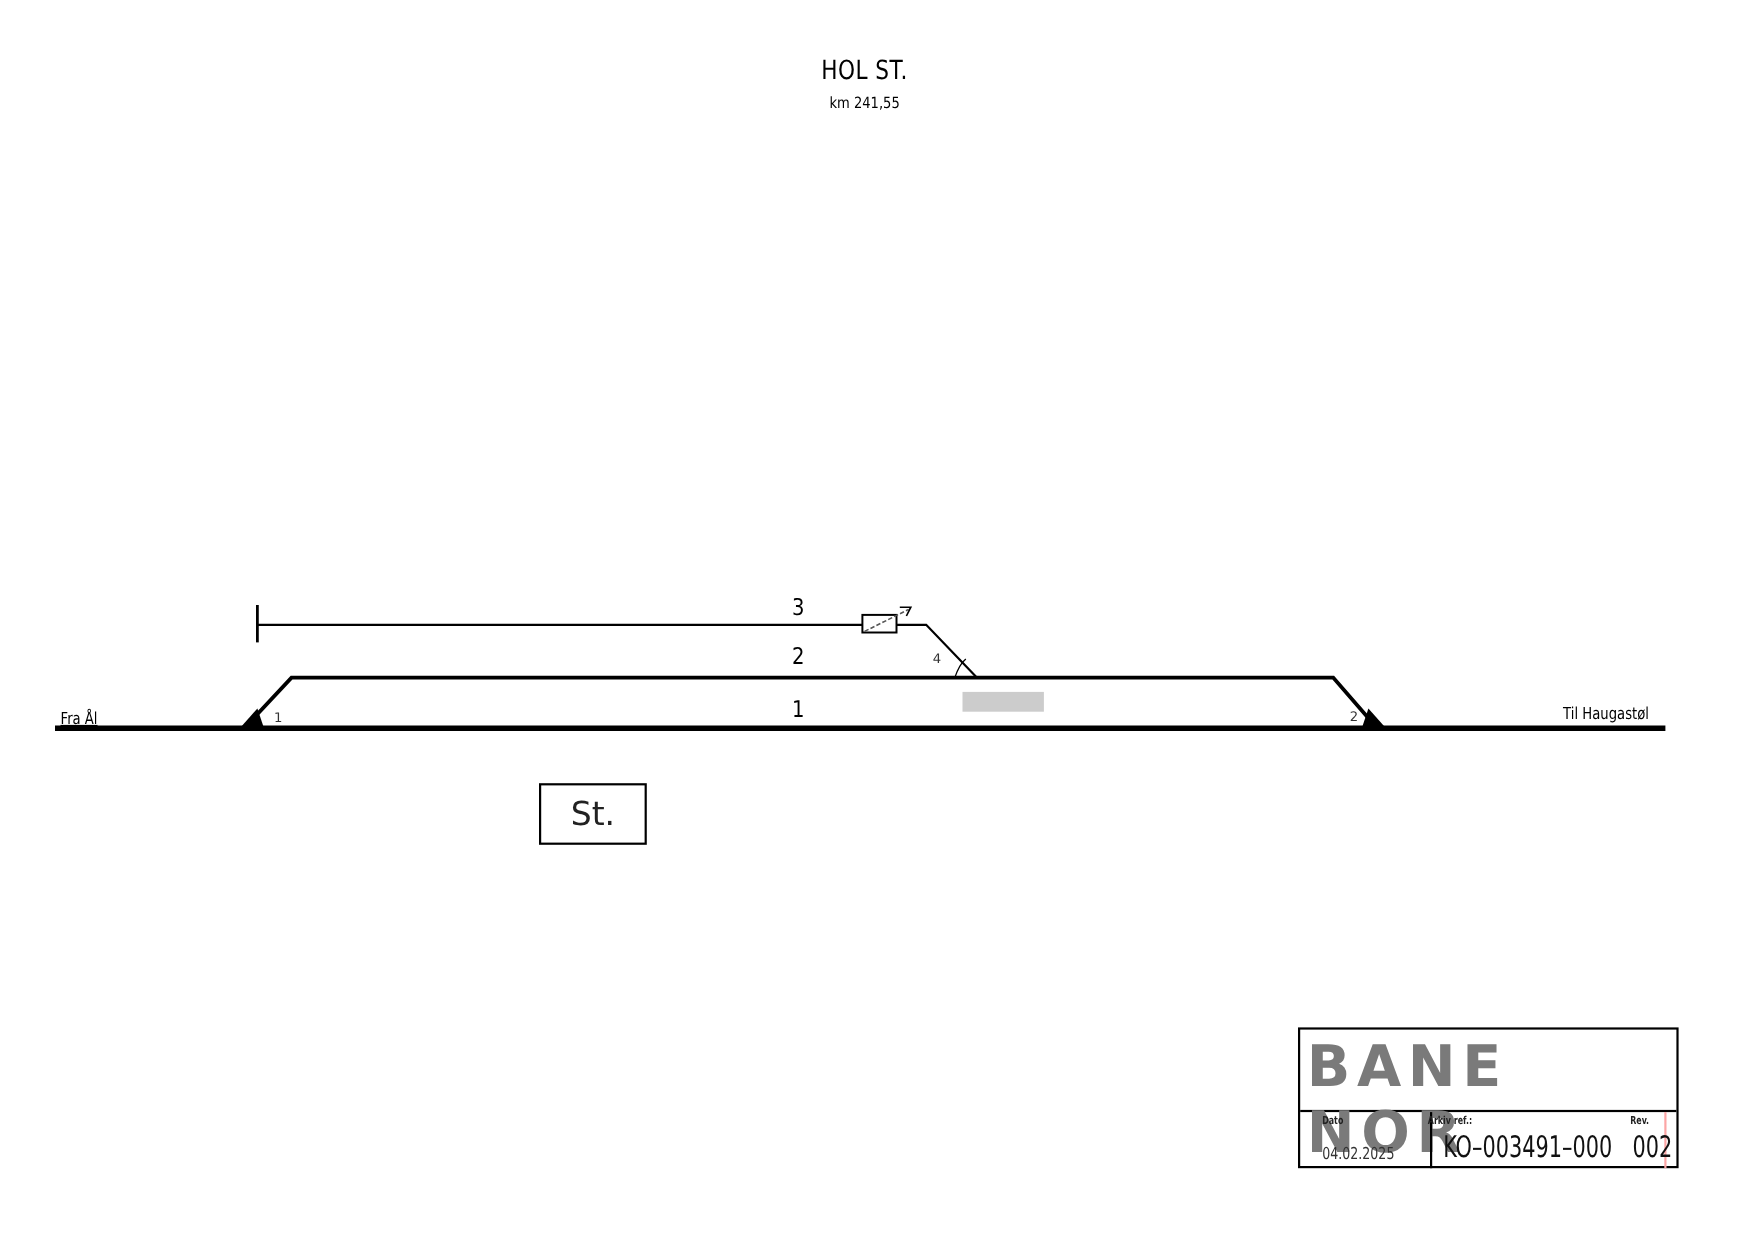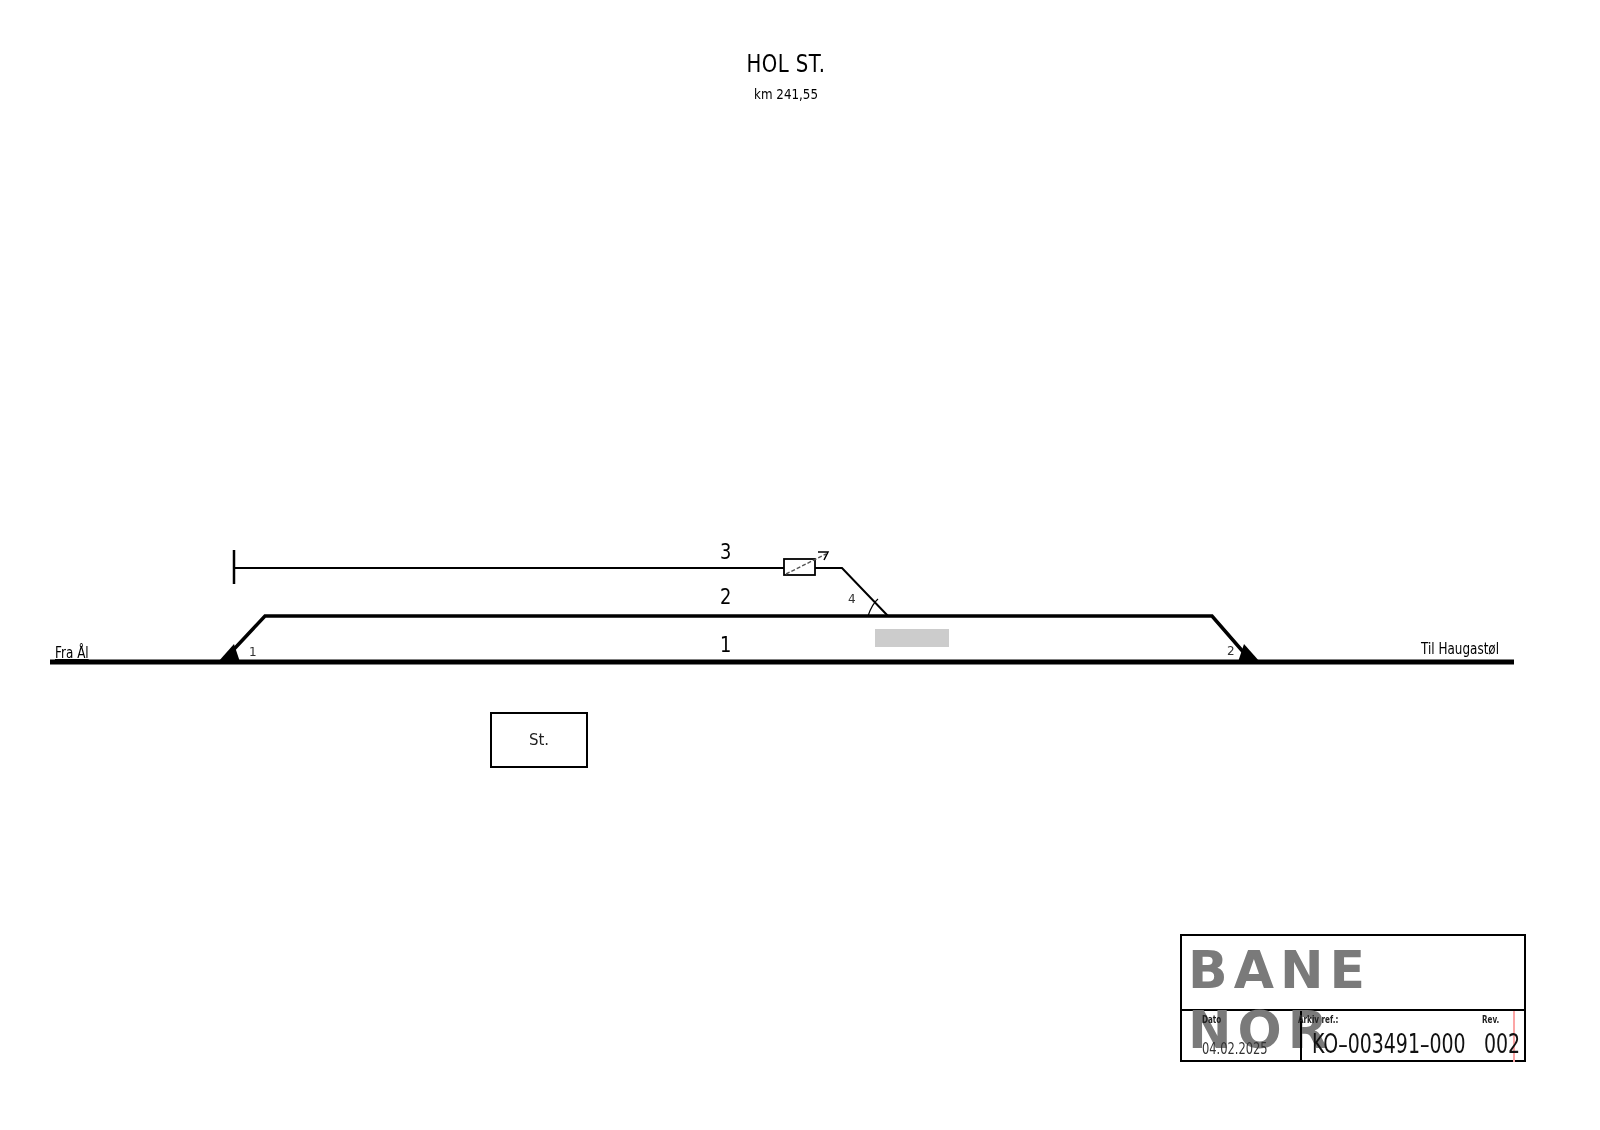--- a/index.html
+++ b/index.html
@@ -9,21 +9,21 @@
     .title { left: 0; width: 1572px; top: 50px; text-align: center; font-size: 24px; letter-spacing: 0.5px;
              font-family: "DejaVu Sans", sans-serif; transform: scaleX(0.82); transform-origin: 786px 0; }
     .subtitle { left: 0; width: 1572px; top: 86px; text-align: center; font-size: 14px;
                 font-family: "DejaVu Sans", sans-serif; transform: scaleX(0.85); transform-origin: 786px 0; }
     svg.drawing { position: absolute; left: 0; top: 0; }
     .lbl { position: absolute; font-family: "DejaVu Sans", sans-serif; white-space: nowrap; }
     .endpoint { font-size: 15px; transform: scaleX(0.8); transform-origin: left top; }
     .tracknum { font-size: 21px; transform: scaleX(0.85); transform-origin: left top; }
     .switchnum { font-size: 12px; color: #333; }
     .station-box { left: 490px; top: 712px; width: 94px; height: 52px; border: 2px solid #000;
-                   display: flex; align-items: center; justify-content: center; font-size: 15px;
+                   display: flex; align-items: center; justify-content: center; font-size: 30px;
                    font-family: "DejaVu Sans", sans-serif; color: #222; }
     .platform { left: 875px; top: 629px; width: 74px; height: 18px; background: #cccccc; }
     .titleblock { left: 1180px; top: 934px; width: 346px; height: 128px; border: 2px solid #000; box-sizing: border-box; }
     .tb-logo { position: absolute; left: 0; top: 0; width: 100%; height: 75px; border-bottom: 2px solid #000; box-sizing: border-box; }
     .tb-logo-text { position: absolute; left: 6px; top: 4px; font-size: 52px; font-weight: bold; color: #7a7a7a;
                     letter-spacing: 6px; font-family: "DejaVu Sans", sans-serif; }
     .tb-cell { position: absolute; top: 75px; height: 51px; box-sizing: border-box; }
     .tb-cell.date { left: 16px; width: 104px; border-right: 2px solid #000; }
     .tb-cell.ref { left: 112px; width: 221px; border-right: 2px solid #fca5a5; }
     .tb-cell.rev { left: 296px; width: 30px; }

